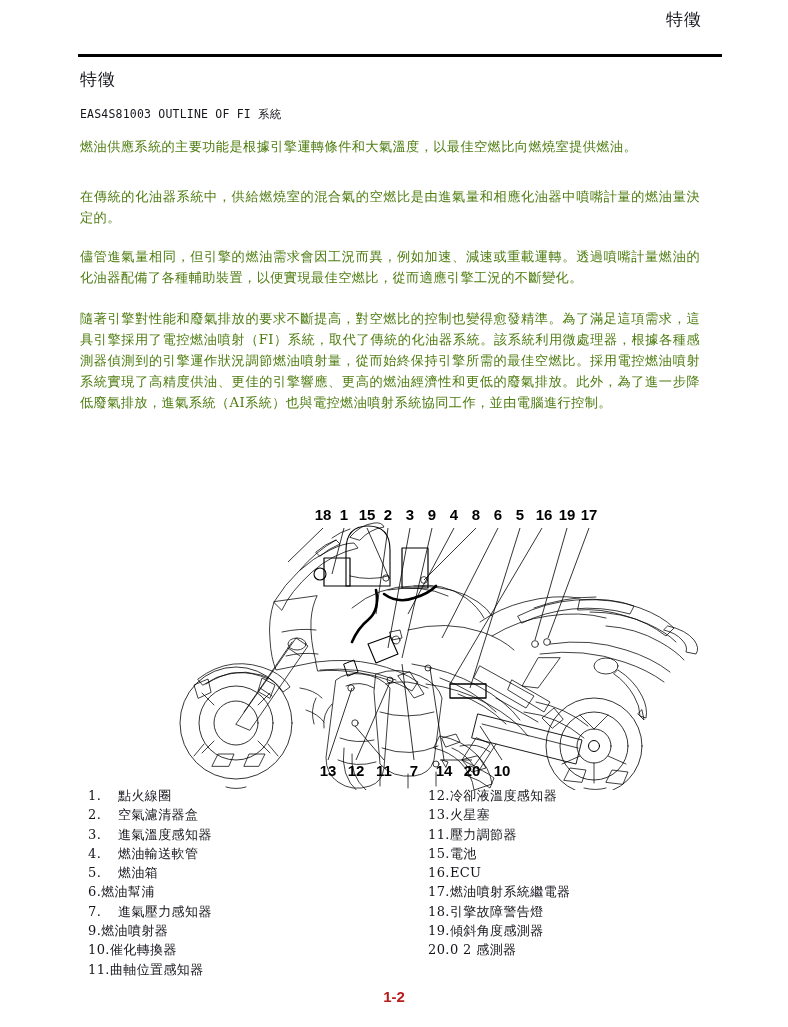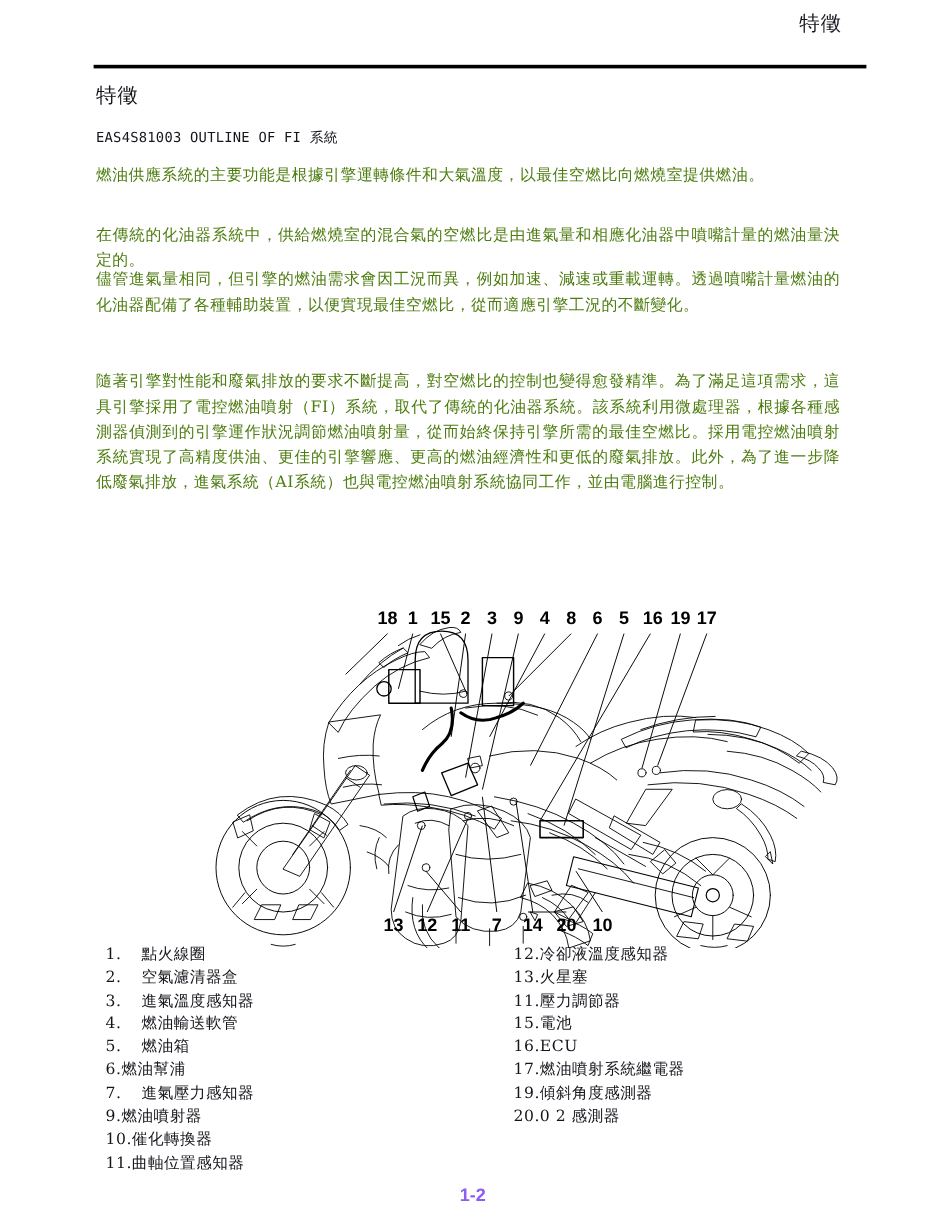--- a/index.html
+++ b/index.html
@@ -65,21 +65,21 @@
     left: 80px;
     width: 620px;
     font-size: 13.2px;
     line-height: 21px;
     letter-spacing: 0.4px;
     text-align: justify;
     color: #4d7c0f;
   }
   #para-1 { top: 136px; }
   #para-2 { top: 186px; }
-  #para-3 { top: 223px; }
+  #para-3 { top: 246px; }
   #para-4 { top: 308px; }
 
   
   #diagram-wrap {
     position: absolute;
     top: 498px;
     left: 140px;
     width: 600px;
     height: 292px;
   }
@@ -118,21 +118,21 @@
   
   #page-footer {
     position: absolute;
     top: 988px;
     left: 0;
     width: 788px;
     text-align: center;
     font-family: "Liberation Sans", sans-serif;
     font-size: 15px;
     font-weight: 700;
-    color: #8b5cf6;
+    color: #b91c1c;
   }
 </style>
 </head>
 <body>
 
 <div id="page-header">特徵</div>
 <div id="header-rule"></div>
 
 <div id="section-title">特徵</div>
 
@@ -356,17 +356,18 @@
     <div class="legend-item tight"><span class="legend-num">10.</span><span class="legend-text">催化轉換器</span></div>
     <div class="legend-item tight"><span class="legend-num">11.</span><span class="legend-text">曲軸位置感知器</span></div>
   </div>
 <div class="legend-col" id="legend-right">
     <div class="legend-item tight"><span class="legend-num">12.</span><span class="legend-text">冷卻液溫度感知器</span></div>
     <div class="legend-item tight"><span class="legend-num">13.</span><span class="legend-text">火星塞</span></div>
     <div class="legend-item tight"><span class="legend-num">11.</span><span class="legend-text">壓力調節器</span></div>
     <div class="legend-item tight"><span class="legend-num">15.</span><span class="legend-text">電池</span></div>
     <div class="legend-item tight"><span class="legend-num">16.</span><span class="legend-text">ECU</span></div>
     <div class="legend-item tight"><span class="legend-num">17.</span><span class="legend-text">燃油噴射系統繼電器</span></div>
+    <div class="legend-item tight"><span class="legend-num">18.</span><span class="legend-text">引擎故障警告燈</span></div>
     <div class="legend-item tight"><span class="legend-num">19.</span><span class="legend-text">傾斜角度感測器</span></div>
     <div class="legend-item tight"><span class="legend-num">20.</span><span class="legend-text">0 2 感測器</span></div>
   </div>
 
 <div id="page-footer">1-2</div>
 
 </body></html>

